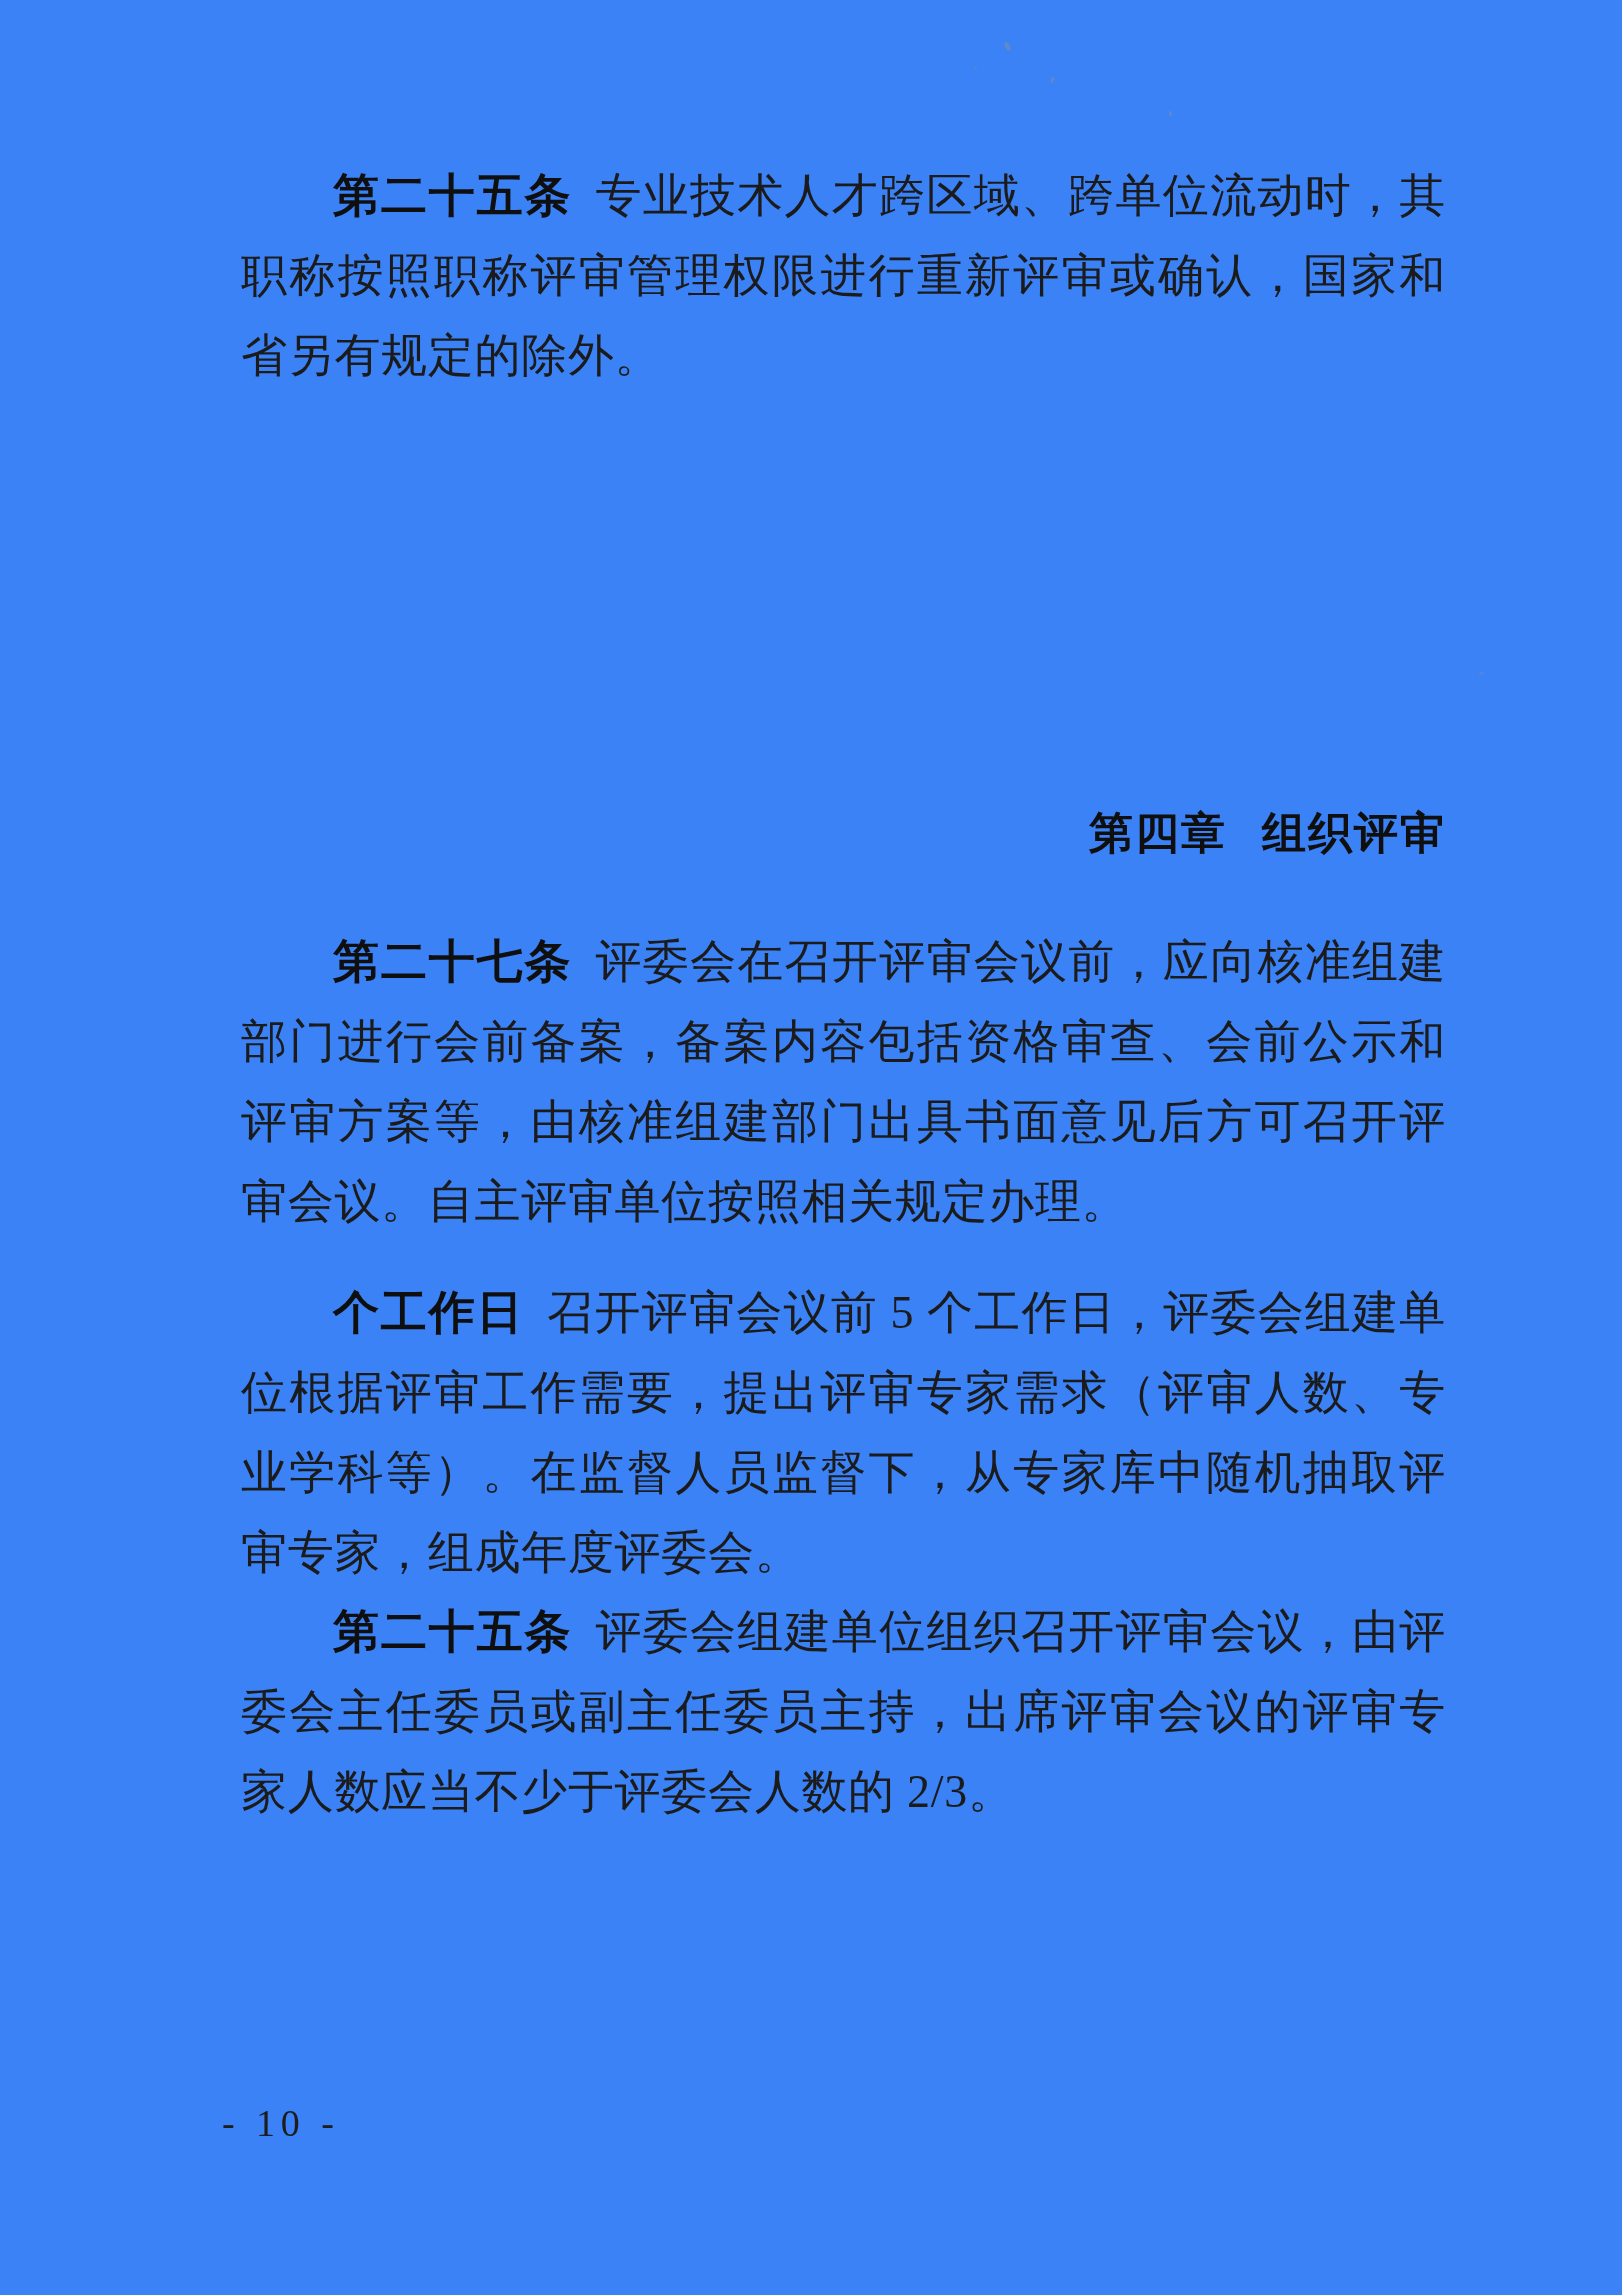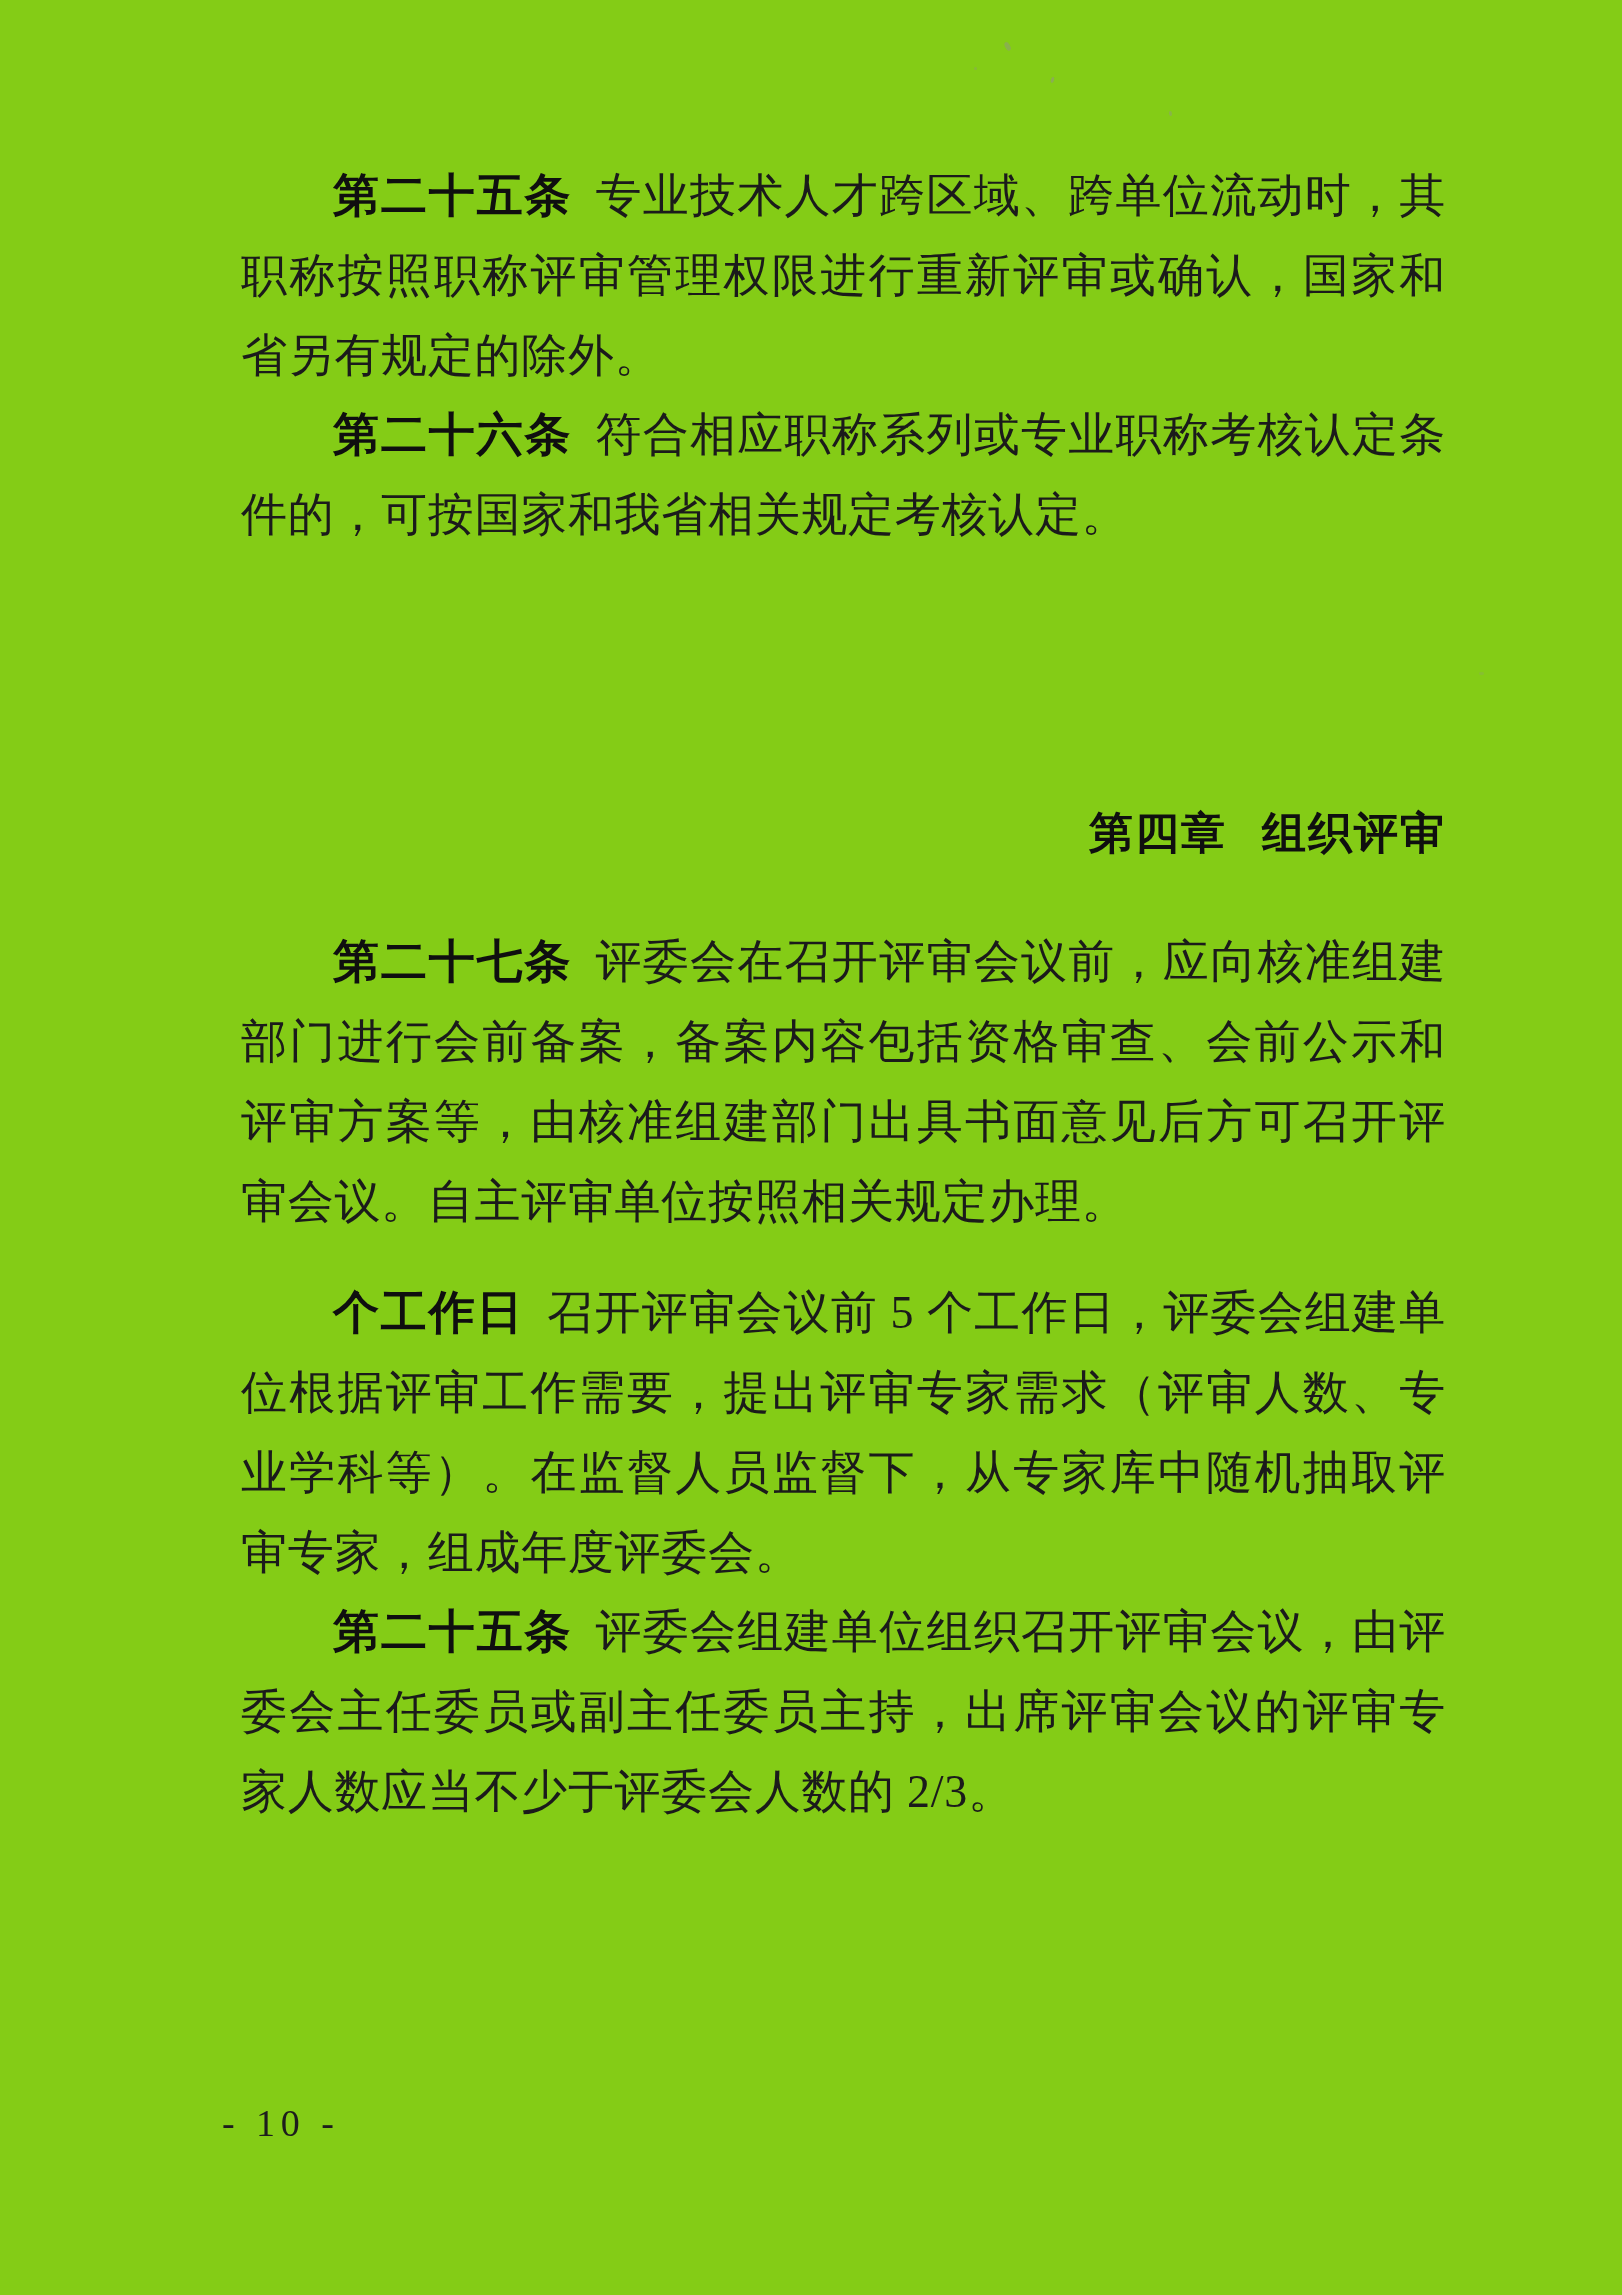--- a/index.html
+++ b/index.html
@@ -4,21 +4,21 @@
 <style>
   html, body {
     margin: 0;
     padding: 0;
     background: #ffffff;
   }
   .page {
     position: relative;
     width: 1623px;
     height: 2295px;
-    background: #84cc16;
+    background: #3b82f6;
     overflow: hidden;
     color: #181818;
     font-family: "Liberation Serif", "DejaVu Serif", serif;
   }
   
   .para {
     position: absolute;
     left: 241px;
     width: 1205px;
     margin: 0;
@@ -85,23 +85,20 @@
   <div class="speck s2"></div>
   <div class="speck s3"></div>
   <div class="speck s4"></div>
   <div class="speck s5"></div>
   <div class="speck s6"></div>
 
   <p class="para" style="top:155px">
     <span class="lead">第二十五条</span><span>专业技术人才跨区域、跨单位流动时，其职称按照职称评审管理权限进行重新评审或确认，国家和省另有规定的除外。</span>
   </p>
 
-  <p class="para" style="top:394px">
-    <span class="lead">第二十六条</span><span>符合相应职称系列或专业职称考核认定条件的，可按国家和我省相关规定考核认定。</span>
-  </p>
 
 
   <h2 class="chapter" style="top:793px">第四章 组织评审</h2>
 
   <p class="para" style="top:921px">
     <span class="lead">第二十七条</span><span>评委会在召开评审会议前，应向核准组建部门进行会前备案，备案内容包括资格审查、会前公示和评审方案等，由核准组建部门出具书面意见后方可召开评审会议。自主评审单位按照相关规定办理。</span>
   </p>
 
   <p class="para" style="top:1272px">
     <span class="lead">个工作日</span><span>召开评审会议前 5 个工作日，评委会组建单位根据评审工作需要，提出评审专家需求（评审人数、专业学科等）。在监督人员监督下，从专家库中随机抽取评审专家，组成年度评委会。</span>

